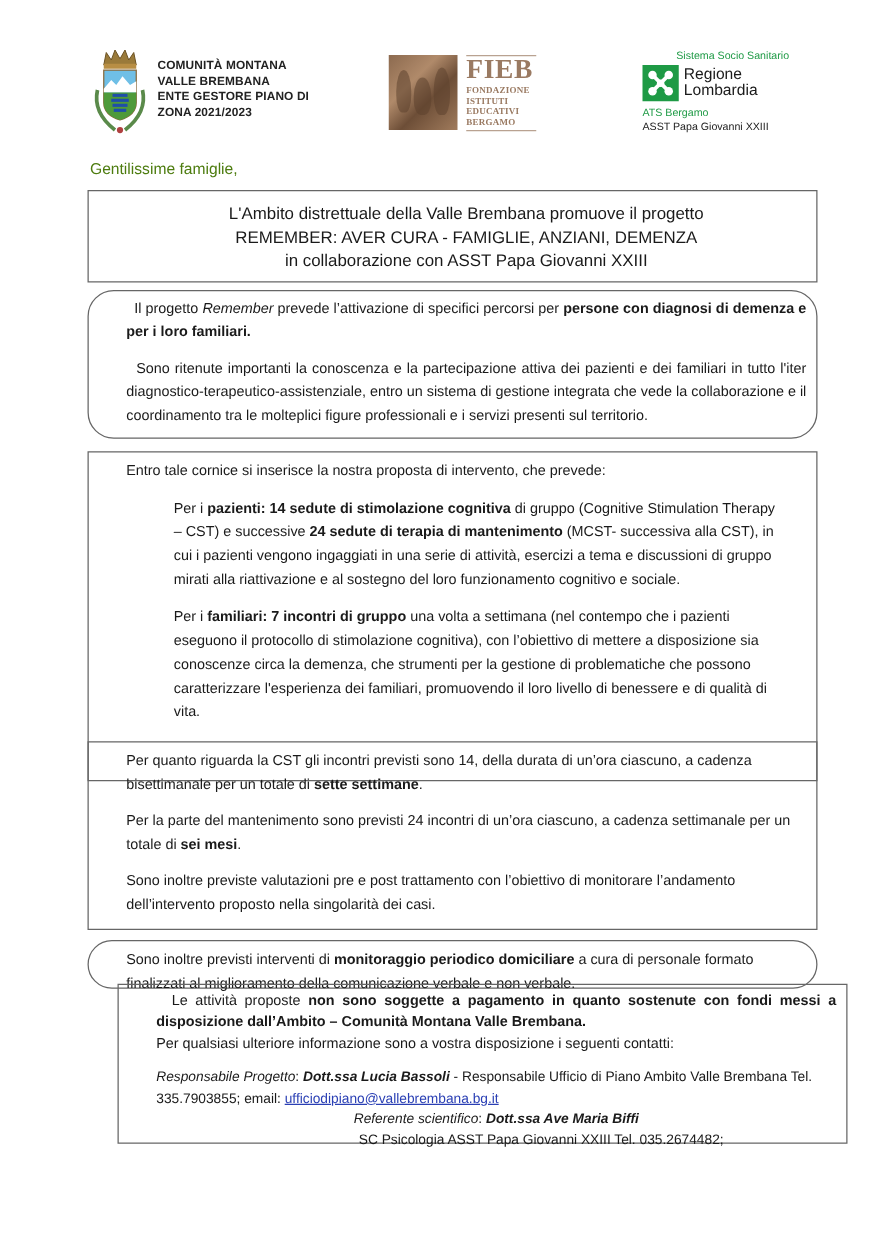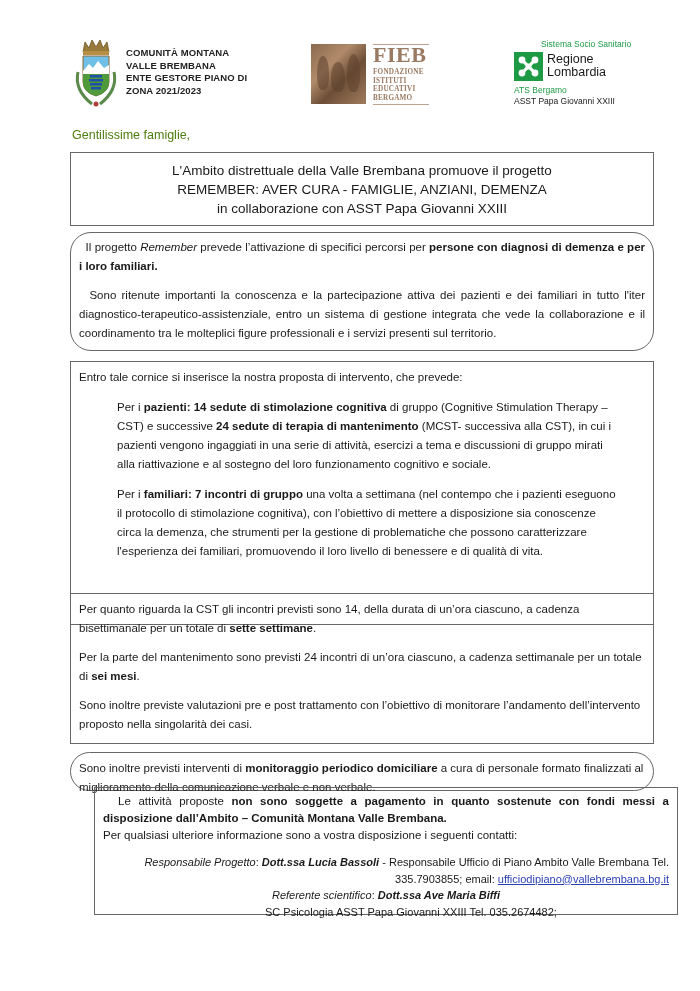--- a/index.html
+++ b/index.html
@@ -19,21 +19,21 @@
   .fieb-small { position: absolute; left: 62px; top: 24px; font-family: "Liberation Serif", serif; font-size: 7.2px; font-weight: bold; color: #9a7a62; line-height: 8.6px; letter-spacing: 0.2px; }
 
   .rl-top { left: 541px; top: 39px; font-size: 8.5px; color: #1e9a45; }
   .rl-box { left: 514px; top: 52px; width: 29px; height: 29px; background: #1e9a45; }
   .rl-name { left: 547px; top: 53px; font-size: 12.5px; line-height: 13px; color: #1a1a1a; }
   .rl-ats { left: 514px; top: 85px; font-size: 8.5px; color: #1e9a45; }
   .rl-asst { left: 514px; top: 96px; font-size: 8.5px; color: #222; }
 
   .greeting { left: 72px; top: 128px; font-size: 12.5px; color: #4d7c0f; }
 
-  .box { position: absolute; left: 70px; width: 584px; border: 1.5px solid #666; box-sizing: border-box; }
+  .box { position: absolute; left: 70px; width: 584px; border: 1.5px solid #666; box-sizing: border-box; padding-left: 22px; }
   .b1 { top: 152px; height: 74px; }
   .b2 { top: 232px; height: 119px; border-radius: 21px; }
   .b3 { top: 361px; height: 264px; }
   .b4 { top: 593px; height: 151px; }
   .b5 { top: 752px; height: 39px; border-radius: 23px; }
   .b6 { top: 787px; height: 128px; margin-left: 24px; }
 
   .title-line { text-align: center; font-size: 13.5px; line-height: 19px; color: #1a1a1a; }
   .b1 .inner { padding-top: 8px; }
 
@@ -44,21 +44,21 @@
   .b2 .p2 { margin-top: 10px; }
   .b3 .inner { padding: 6px 8px 0 8px; }
   .b3 .sub { margin-left: 38px; margin-right: 22px; }
   .b3 .sub1 { margin-top: 11px; }
   .b3 .sub2 { margin-top: 11px; }
   .b4 .inner { padding: 6px 8px 0 8px; }
   .b4 .pp { margin-top: 10px; }
   .b5 .inner { padding: 6px 8px 0 8px; }
   .b6 .inner { padding: 5px 8px 0 8px; }
   .contacts { font-size: 11px; line-height: 16.5px; margin-top: 10px; }
-  .c1 { text-align: right; }
+  .c1 { text-align: left; }
   .c-ref { text-align: center; }
   .c-sc { padding-left: 162px; }
   .c-mail2 { padding-left: 222px; }
   a.link { color: #2a3fb4; text-decoration: underline; }
   b { font-weight: bold; }
   i { font-style: italic; }
 </style>
 </head>
 <body>
 

